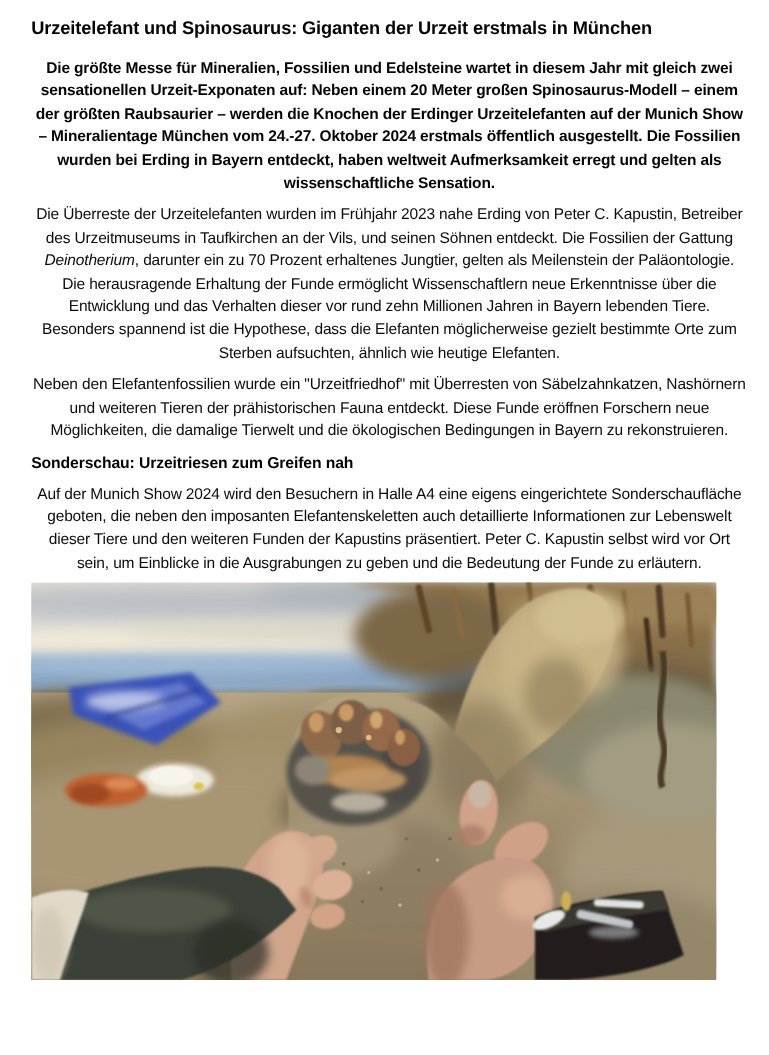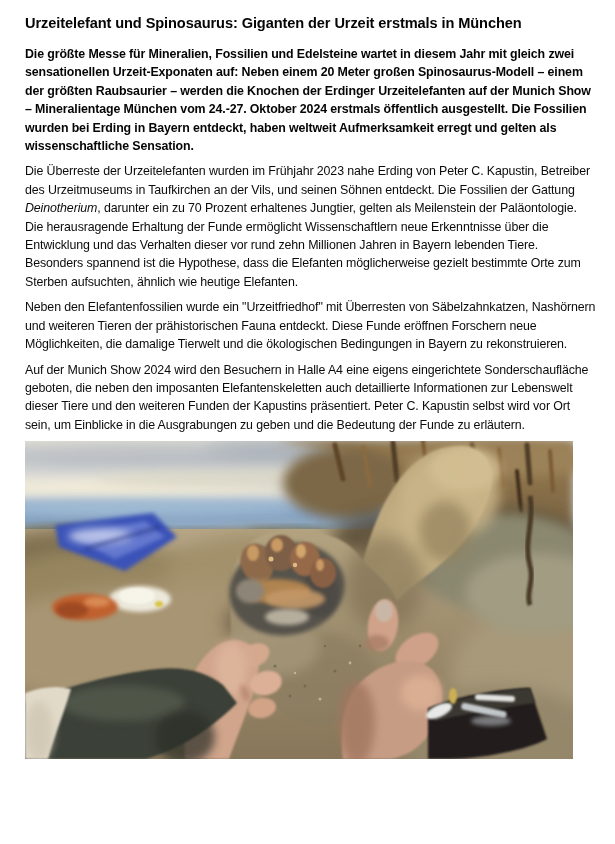--- a/index.html
+++ b/index.html
@@ -17,21 +17,21 @@
     font-size:14.6px;line-height:19px;font-weight:bold;
     margin:0 0 12px 0;letter-spacing:-0.1px;color:#050505;
   }
   h2.section-subheading{
     font-size:12.6px;line-height:18px;font-weight:bold;
     margin:0 0 7px 0;letter-spacing:-0.1px;color:#050505;
   }
   p.body-par{
     font-size:12.4px;line-height:18.4px;
     margin:0 0 7px 0;letter-spacing:-0.12px;
-    text-align:left;color:#0b0b0b;
+    text-align:center;color:#0b0b0b;
   }
   p.lead{font-weight:bold;color:#050505;}
   p.body-par em{}
   figure.photo{
     margin:4px 0 0 0;padding:0;
     width:548px;height:318px;line-height:0;
   }
   figure.photo svg{display:block;width:548px;height:318px;}
 </style>
 </head>
@@ -40,20 +40,21 @@
 <div class="page">
 
   <h1 class="article-title">Urzeitelefant und Spinosaurus: Giganten der Urzeit erstmals in München</h1>
 
   <p class="body-par lead">Die größte Messe für Mineralien, Fossilien und Edelsteine wartet in diesem Jahr mit gleich zwei sensationellen Urzeit-Exponaten auf: Neben einem 20 Meter großen Spinosaurus-Modell – einem der größten Raubsaurier – werden die Knochen der Erdinger Urzeitelefanten auf der Munich Show – Mineralientage München vom 24.-27. Oktober 2024 erstmals öffentlich ausgestellt. Die Fossilien wurden bei Erding in Bayern entdeckt, haben weltweit Aufmerksamkeit erregt und gelten als wissenschaftliche Sensation.</p>
 
   <p class="body-par"><span>Die Überreste der Urzeitelefanten wurden im Frühjahr 2023 nahe Erding von Peter C. Kapustin, Betreiber des Urzeitmuseums in Taufkirchen an der Vils, und seinen Söhnen entdeckt. Die Fossilien der Gattung </span><em>Deinotherium</em><span>, darunter ein zu 70 Prozent erhaltenes Jungtier, gelten als Meilenstein der Paläontologie. Die herausragende Erhaltung der Funde ermöglicht Wissenschaftlern neue Erkenntnisse über die Entwicklung und das Verhalten dieser vor rund zehn Millionen Jahren in Bayern lebenden Tiere. Besonders spannend ist die Hypothese, dass die Elefanten möglicherweise gezielt bestimmte Orte zum Sterben aufsuchten, ähnlich wie heutige Elefanten.</span></p>
 
   <p class="body-par">Neben den Elefantenfossilien wurde ein "Urzeitfriedhof" mit Überresten von Säbelzahnkatzen, Nashörnern und weiteren Tieren der prähistorischen Fauna entdeckt. Diese Funde eröffnen Forschern neue Möglichkeiten, die damalige Tierwelt und die ökologischen Bedingungen in Bayern zu rekonstruieren.</p>
 
+  <h2 class="section-subheading">Sonderschau: Urzeitriesen zum Greifen nah</h2>
 
   <p class="body-par">Auf der Munich Show 2024 wird den Besuchern in Halle A4 eine eigens eingerichtete Sonderschaufläche geboten, die neben den imposanten Elefantenskeletten auch detaillierte Informationen zur Lebenswelt dieser Tiere und den weiteren Funden der Kapustins präsentiert. Peter C. Kapustin selbst wird vor Ort sein, um Einblicke in die Ausgrabungen zu geben und die Bedeutung der Funde zu erläutern.</p>
 
   <figure class="photo">
     <svg viewBox="0 0 548 318" xmlns="http://www.w3.org/2000/svg">
       <defs>
         <linearGradient id="skyG" x1="0" y1="0" x2="0" y2="1">
           <stop offset="0" stop-color="#e9e5d7"></stop>
             <stop offset="0.55" stop-color="#cfd3d8"></stop>
             <stop offset="1" stop-color="#c0c8d1"></stop>

